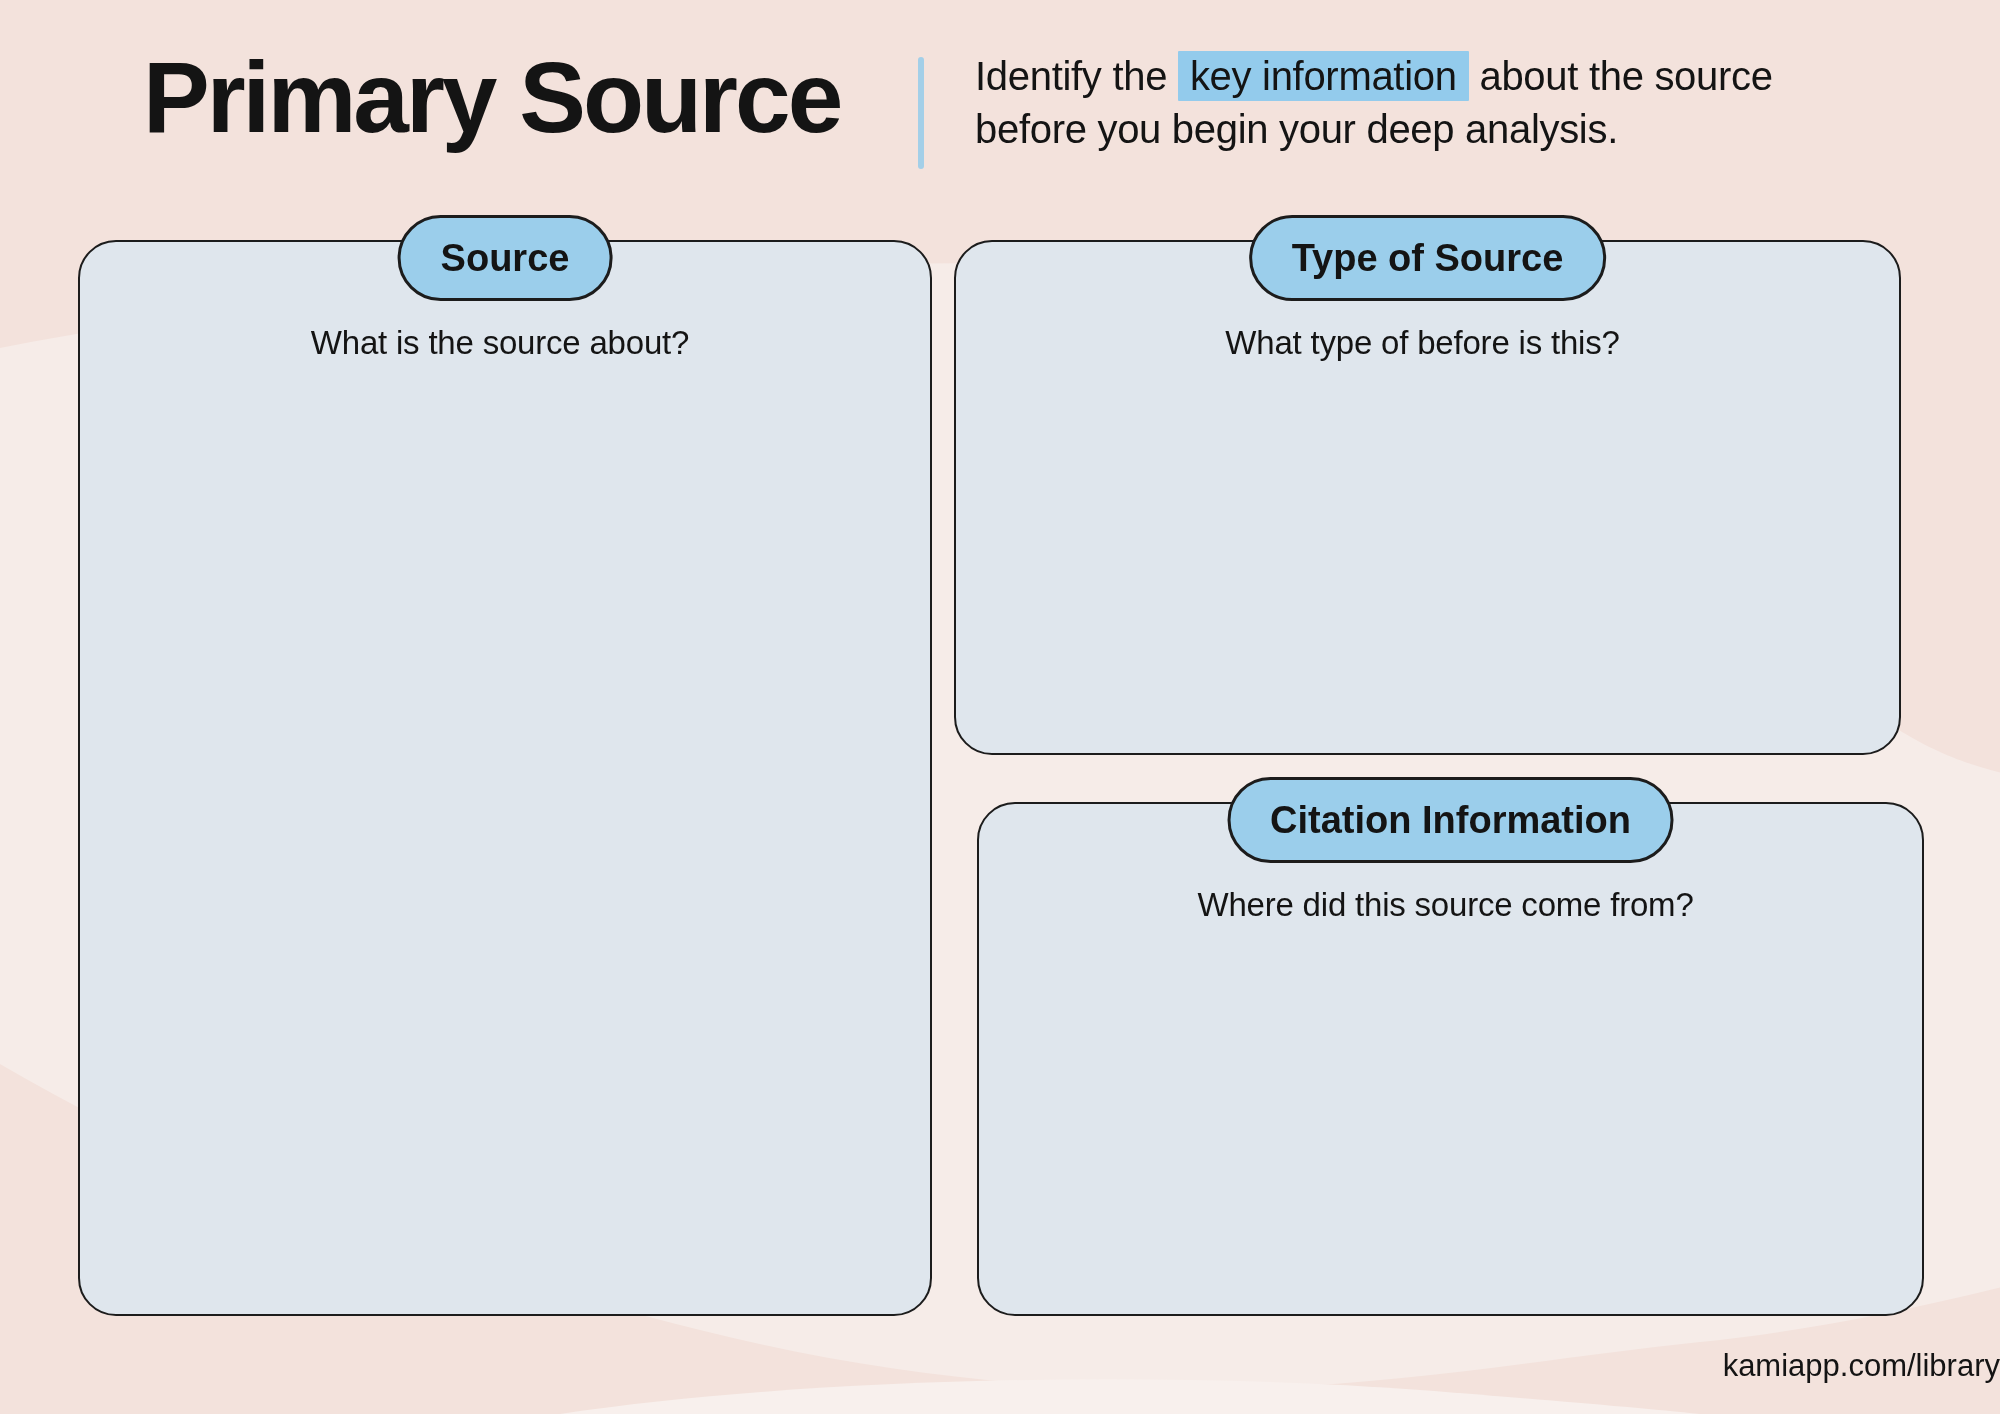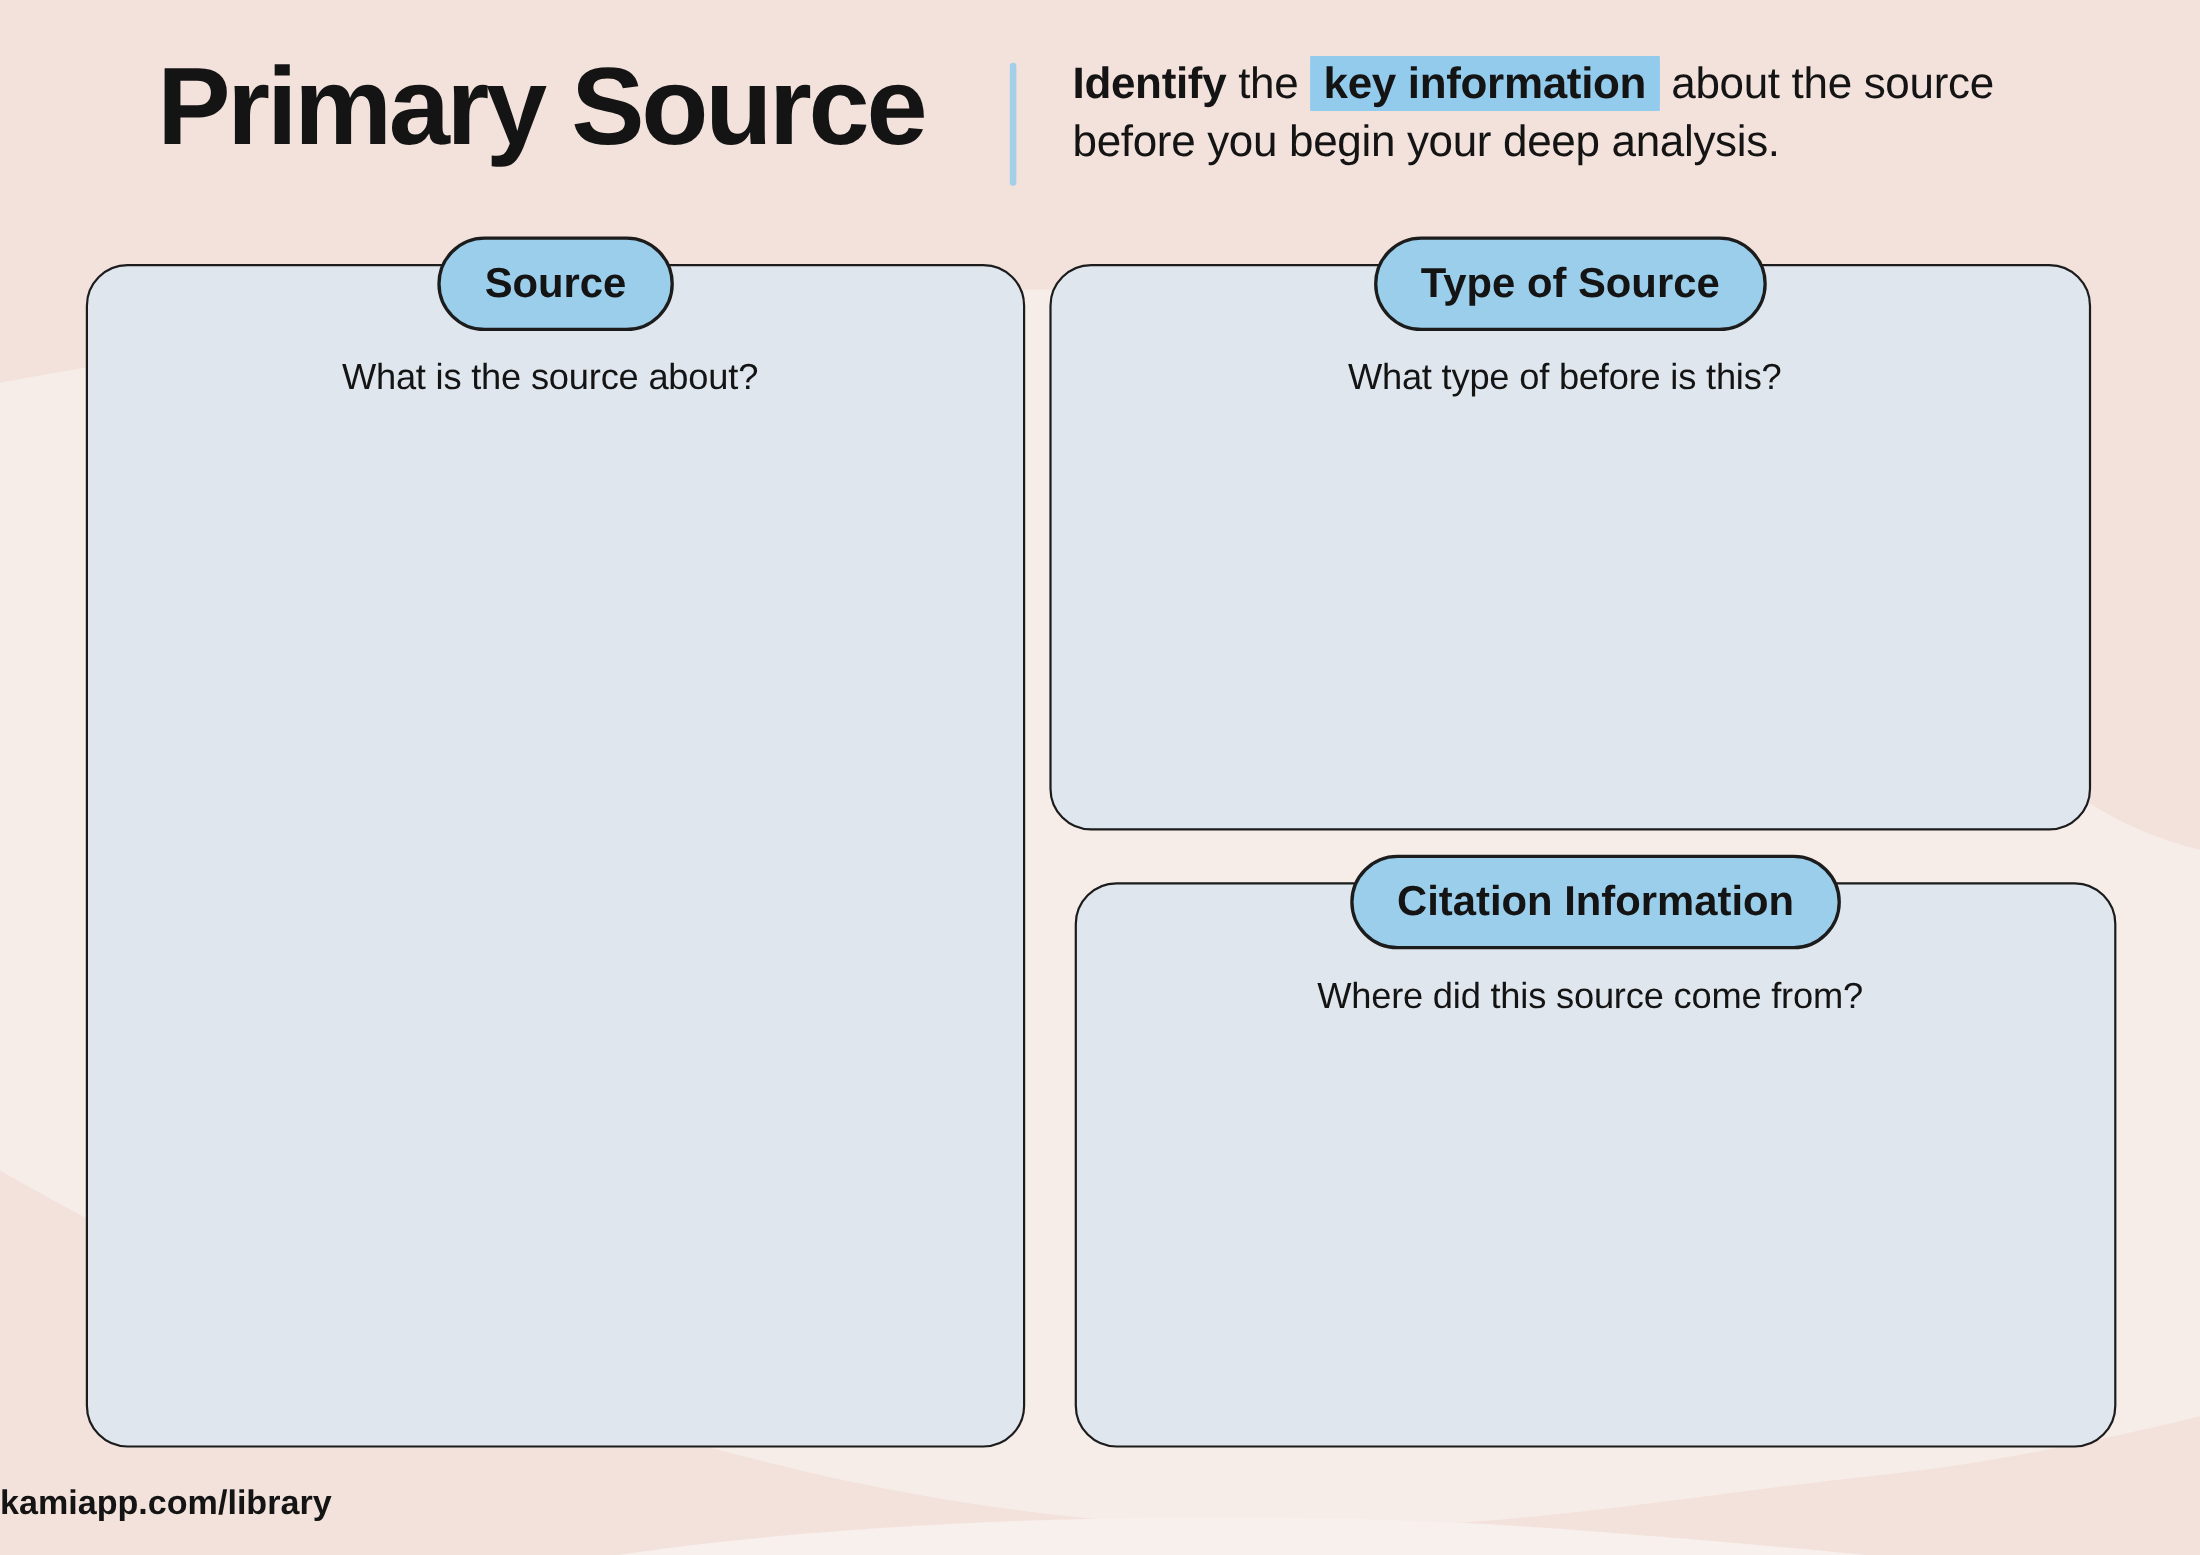--- a/index.html
+++ b/index.html
@@ -18,21 +18,21 @@
     color:var(--text-dark,#141414);white-space:nowrap;
   }
   .divider{
     position:absolute;left:918px;top:57px;width:6px;height:112px;
     border-radius:3px;background:var(--divider-blue,#a3cfe8);
   }
   .desc{
     position:absolute;left:975px;top:50px;width:900px;margin:0;
     font-size:40px;line-height:53px;font-weight:400;letter-spacing:-0.3px;
   }
-  .desc strong{font-weight:700;}
+  .desc strong{font-weight:400;}
   .hl{
     background:var(--highlight-bg,#93cbec);
     padding:3px 12px;border-radius:1px;
   }
 
   
   .panel{
     position:absolute;
     background:var(--panel-bg,#dfe6ed);
     border:2px solid var(--panel-border,#1c1c1c);
@@ -54,21 +54,21 @@
   }
   .question{
     margin:0;padding:82px 40px 0 30px;
     text-align:center;font-size:33px;font-weight:500;letter-spacing:-0.2px;
   }
   .answer-area{position:absolute;left:20px;right:20px;top:150px;bottom:20px;}
 
   
   .footer{
     position:absolute;left:0;right:0;top:1348px;
-    text-align:left;font-size:31px;font-weight:700;
+    text-align:right;font-size:31px;font-weight:400;
   }
 </style>
 </head>
 <body>
 
 <div class="page">
 
   <svg class="bg" viewBox="0 0 2000 1414" xmlns="http://www.w3.org/2000/svg">
     <path d="M -10 350 C 320 285 720 258 1060 264 C 1430 272 1630 470 1795 645
              C 1890 740 1955 762 2010 775 L 2010 1285

